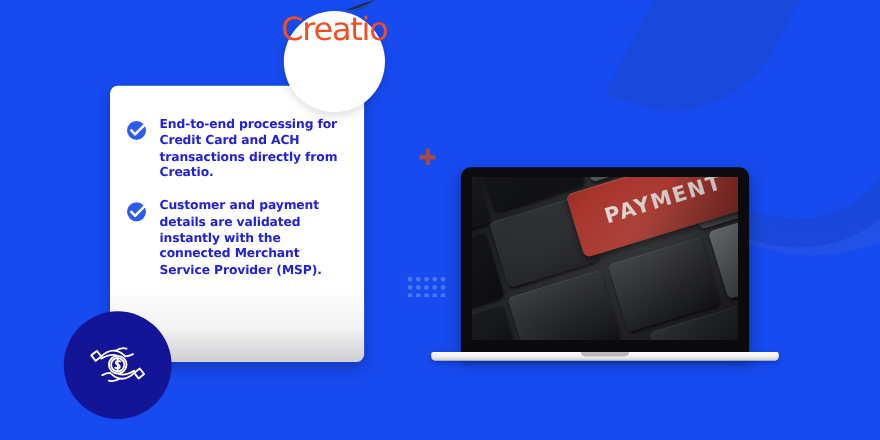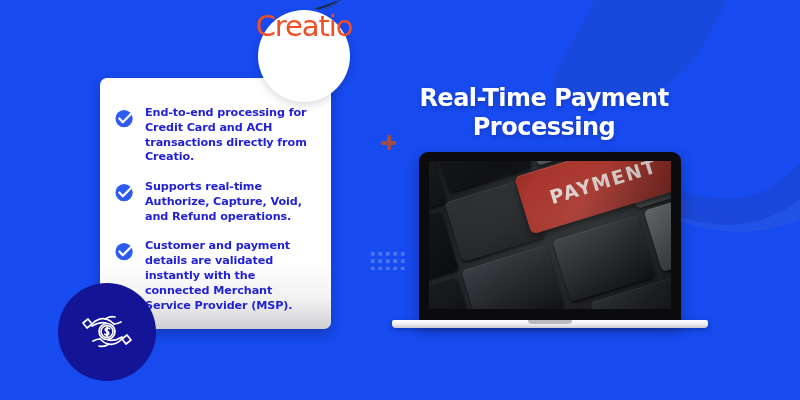--- a/index.html
+++ b/index.html
@@ -249,21 +249,20 @@
 <div id="banner">
 
   <div class="swoosh swoosh-b"></div>
   <div class="swoosh swoosh-a"></div>
   <div class="swoosh swoosh-c"></div>
 
   <div class="plus"></div>
 
   <div class="dotgrid"></div>
 
-  <div class="headline">Real-Time Payment Processing</div>
 
   <div class="laptop-body">
     <div class="laptop-screen">
       <div class="kb">
 
         <div class="key" style="left:-6px;  top:-4px;  width:84px; height:62px;"></div>
         <div class="key dim" style="left:84px; top:-10px; width:86px; height:60px;"></div>
         <div class="key lit" style="left:176px;top:-8px;  width:84px; height:58px;"></div>
 
         <div class="key dim" style="left:-14px;top:64px;  width:84px; height:62px;"></div>
@@ -296,29 +295,20 @@
       <div class="bullet">
         <span class="check-icon">
           <svg viewBox="0 0 24 24" width="22" height="22">
             <circle cx="11" cy="12.6" r="9.4" fill="#2C5BEF"></circle>
             <path d="M5.9 12.6 L9.6 16.6 L22.5 3.6" fill="none" stroke="#FFFFFF" stroke-width="2.5" stroke-linecap="round" stroke-linejoin="round"></path>
           </svg>
         </span>
         <span class="bullet-text">End-to-end processing for Credit Card and ACH transactions directly from Creatio.</span>
       </div>
 
-      <div class="bullet">
-        <span class="check-icon">
-          <svg viewBox="0 0 24 24" width="22" height="22">
-            <circle cx="11" cy="12.6" r="9.4" fill="#2C5BEF"></circle>
-            <path d="M5.9 12.6 L9.6 16.6 L22.5 3.6" fill="none" stroke="#FFFFFF" stroke-width="2.5" stroke-linecap="round" stroke-linejoin="round"></path>
-          </svg>
-        </span>
-        <span class="bullet-text">Supports real-time Authorize, Capture, Void, and Refund operations.</span>
-      </div>
 
       <div class="bullet">
         <span class="check-icon">
           <svg viewBox="0 0 24 24" width="22" height="22">
             <circle cx="11" cy="12.6" r="9.4" fill="#2C5BEF"></circle>
             <path d="M5.9 12.6 L9.6 16.6 L22.5 3.6" fill="none" stroke="#FFFFFF" stroke-width="2.5" stroke-linecap="round" stroke-linejoin="round"></path>
           </svg>
         </span>
         <span class="bullet-text">Customer and payment details are validated instantly with the connected Merchant Service Provider (MSP).</span>
       </div>

